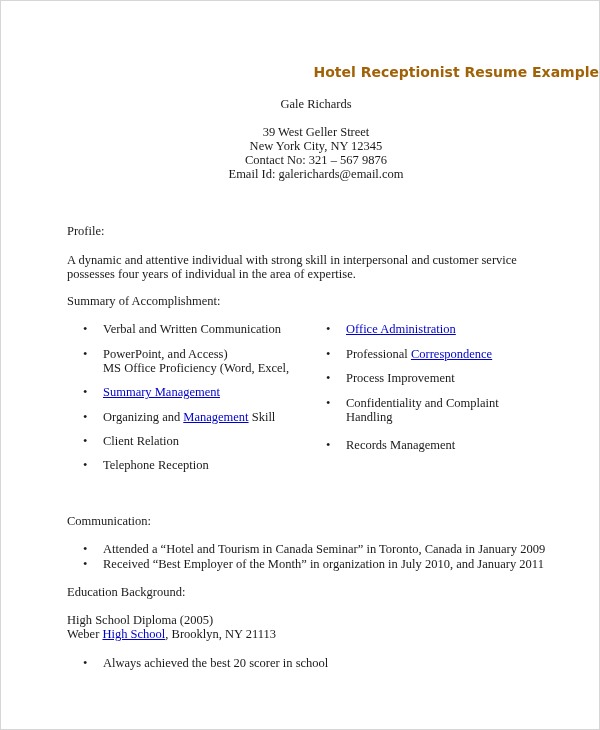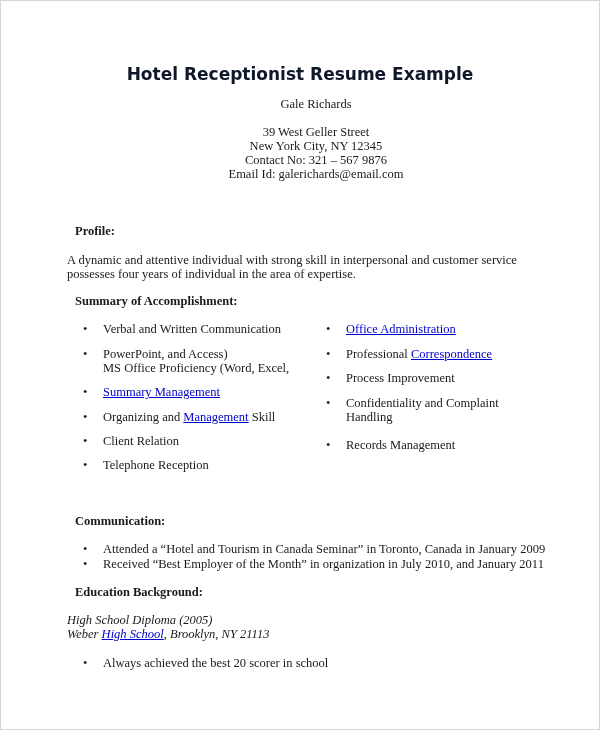--- a/index.html
+++ b/index.html
@@ -8,32 +8,32 @@
     position: relative;
     width: 598px; height: 728px;
     border: 1px solid #d6d6d6;
     background: #fff;
     font-family: "Liberation Serif", serif;
     font-size: 12.5px;
     color: #1a1a1a;
   }
   .title {
     position: absolute; top: 63px; left: 0; width: 100%;
-    text-align: center;
+    text-align: right;
     font-family: "DejaVu Sans", sans-serif;
-    font-weight: bold; font-size: 17px;
-    color: #0f172a;
+    font-weight: bold; font-size: 14px;
+    color: #a16207;
   }
   .center-line { position: absolute; left: 0; width: 100%; text-align: center; padding-left: 16px; }
-  .heading { position: absolute; left: 66px; font-weight: bold; margin-left: 8px; }
+  .heading { position: absolute; left: 66px; font-weight: normal; }
   .para { position: absolute; left: 66px; width: 470px; line-height: 14px; }
   .bullet-item { position: absolute; line-height: 14px; }
   .bullet-item .dot { position: absolute; left: -20px; top: 0; }
   a.link { color: #1a0dab; color: #0000cc; text-decoration: underline; }
-  .italic { font-style: italic; }
+  .italic { }
 </style>
 </head>
 <body>
 
 <div class="page">
   <div class="title">Hotel Receptionist Resume Example</div>
 
   <div class="center-line" style="top:96px">Gale Richards</div>
   <div class="center-line" style="top:124px">39 West Geller Street</div>
   <div class="center-line" style="top:138px">New York City, NY 12345</div>

